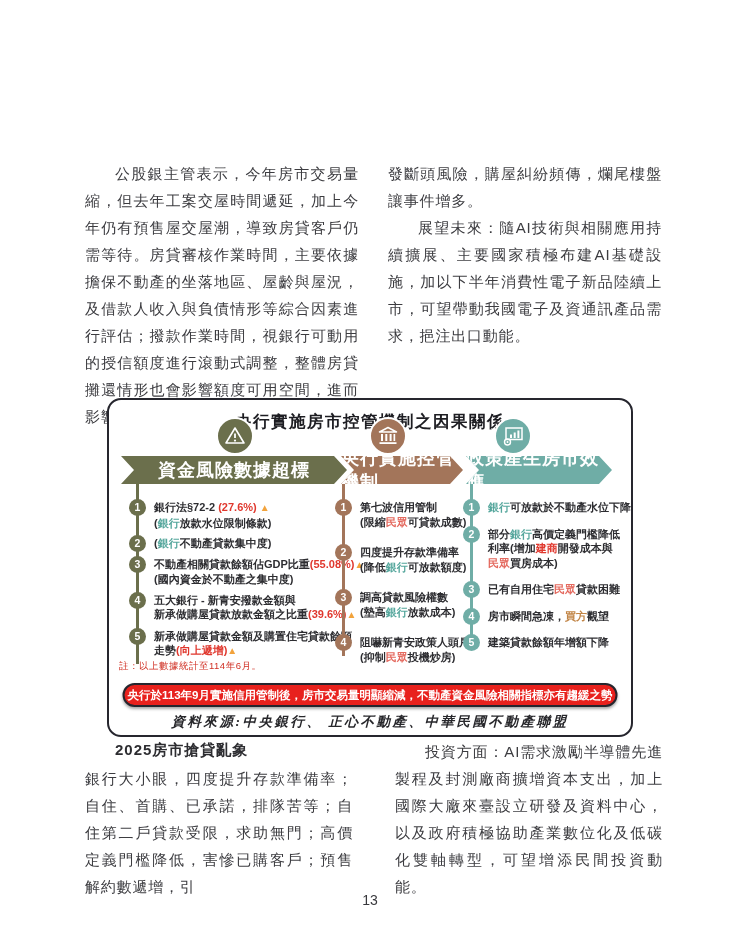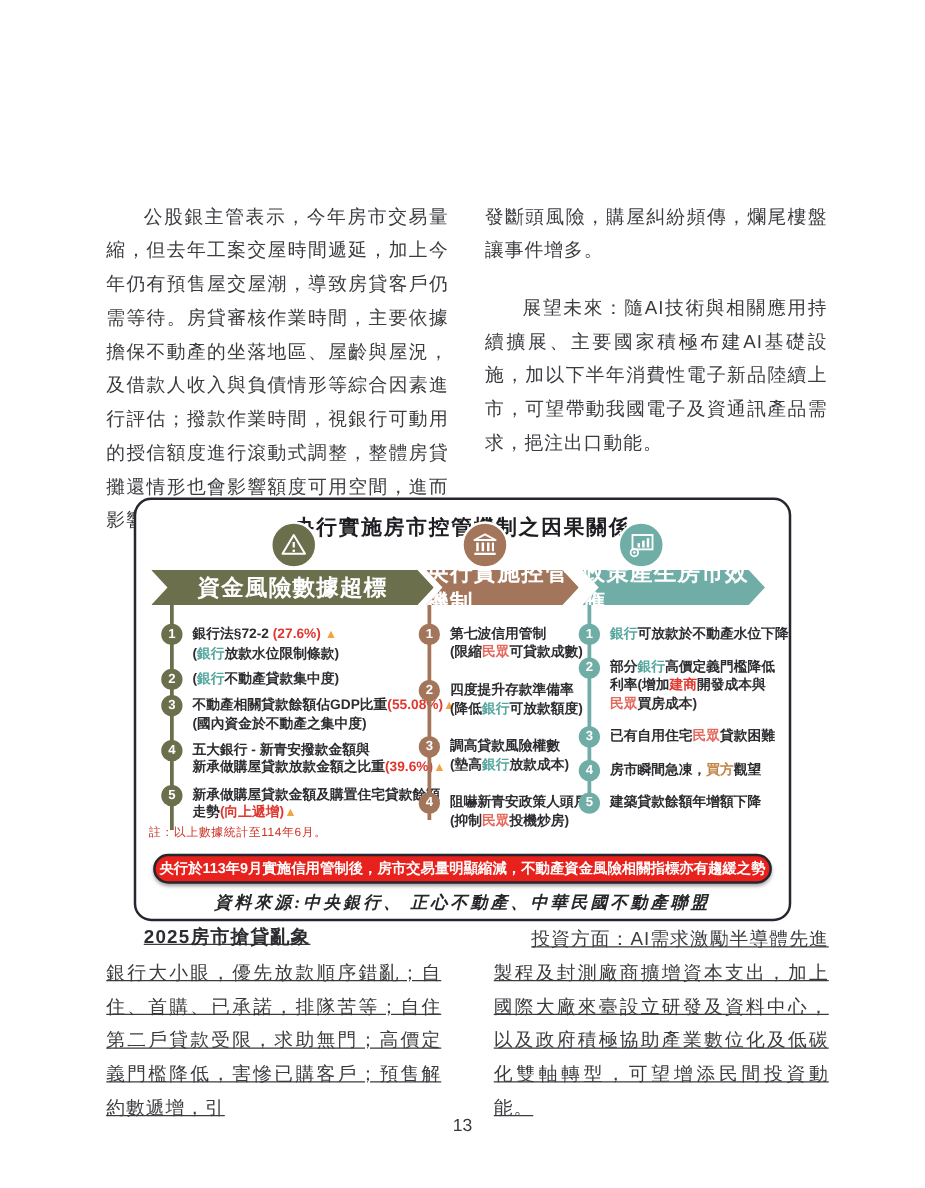--- a/index.html
+++ b/index.html
@@ -4,21 +4,21 @@
 <style>
   html,body{margin:0;padding:0;}
   body{width:740px;height:950px;background:#ffffff;font-family:"Liberation Sans","DejaVu Sans",sans-serif;color:#3c3c40;position:relative;overflow:hidden;}
   .page{position:absolute;inset:0;background:#fff;}
 
   
   .top-cols{position:absolute;top:160px;left:85px;width:578px;display:flex;gap:29px;}
   .col-text{width:274px;}
   .body-p{font-size:15px;line-height:27px;text-align:justify;letter-spacing:0.8px;margin:0;color:#3c3c40;}
   .indent{text-indent:2em;}
-  .p-gap{margin-top:19px;}
+  .p-gap{}
 
   
   .infobox{position:absolute;top:398px;left:107px;width:526px;height:339px;border:2px solid #26262e;border-radius:14px;background:#fff;box-sizing:border-box;}
   .box-title{position:absolute;top:11px;left:0;width:100%;text-align:center;font-size:16.5px;font-weight:bold;letter-spacing:1.5px;color:#1d1d22;}
 
   .arrows{position:absolute;top:56px;left:0;right:0;height:28px;}
   .arrow-seg{position:absolute;top:0;height:28px;color:#fff;font-weight:bold;font-size:18px;letter-spacing:1px;display:flex;align-items:center;justify-content:center;
     clip-path:polygon(0% 0%,calc(100% - 13px) 0%,100% 50%,calc(100% - 13px) 100%,0% 100%,13px 50%);}
   .seg-0{left:12px;width:226px;}
   .seg-1{left:232px;width:122px;}
@@ -48,21 +48,21 @@
   .c-salmon{color:#e4695e;}
   .c-teal{color:#56a79d;}
   .c-orange{color:#c18445;}
   .c-arw{color:#f2a33c;font-size:10px;}
 
   .note{position:absolute;top:260px;left:10px;font-size:9.5px;color:#d03024;letter-spacing:0.5px;}
   .banner{position:absolute;top:283px;left:50%;transform:translateX(-50%);max-width:500px;background:#e8211d;border:2px solid #26262e;border-radius:13px;color:#fff;font-weight:bold;font-size:11.5px;line-height:20px;padding:0 3px;white-space:nowrap;box-shadow:0 2px 3px rgba(0,0,0,0.35);}
   .source{position:absolute;top:313px;left:0;width:100%;text-align:center;font-family:"Liberation Serif","DejaVu Serif",serif;font-style:italic;font-size:13.5px;letter-spacing:2.5px;color:#27272b;font-weight:bold;}
 
   
-  .bottom-cols{position:absolute;top:738px;left:85px;width:578px;display:flex;gap:42px;text-decoration:underline;}
+  .bottom-cols{position:absolute;top:738px;left:85px;width:578px;display:flex;gap:42px;}
   .sub-heading{font-size:15px;font-weight:bold;letter-spacing:1px;color:#2d2d31;margin:0 0 3px 0;text-indent:2em;line-height:24px;}
 
   .page-num{position:absolute;top:892px;left:0;width:100%;text-align:center;font-size:14px;color:#38383c;}
 </style>
 </head>
 <body>
 
 <div class="page">
 
   <div class="top-cols">
@@ -192,21 +192,21 @@
       </div>
 
     <div class="note">註：以上數據統計至114年6月。</div>
     <div class="banner" style="background: rgb(232, 33, 29);">央行於113年9月實施信用管制後，房市交易量明顯縮減，不動產資金風險相關指標亦有趨緩之勢</div>
     <div class="source">資料來源:中央銀行、 正心不動產、中華民國不動產聯盟</div>
   </div>
 
   <div class="bottom-cols">
     <div class="col-text">
       <p class="sub-heading">2025房市搶貸亂象</p>
-      <p class="body-p">銀行大小眼，優先放款順序錯亂；自住、首購、已承諾，排隊苦等；自住第二戶貸款受限，求助無門；高價定義門檻降低，害慘已購客戶；預售解約數遞增，引</p>
+      <p class="body-p">銀行大小眼，四度提升存款準備率；自住、首購、已承諾，排隊苦等；自住第二戶貸款受限，求助無門；高價定義門檻降低，害慘已購客戶；預售解約數遞增，引</p>
     </div>
     <div class="col-text">
       <p class="body-p indent">投資方面：AI需求激勵半導體先進製程及封測廠商擴增資本支出，加上國際大廠來臺設立研發及資料中心，以及政府積極協助產業數位化及低碳化雙軸轉型，可望增添民間投資動能。</p>
     </div>
   </div>
 
   <div class="page-num">13</div>
 </div>
 
 </body></html>

